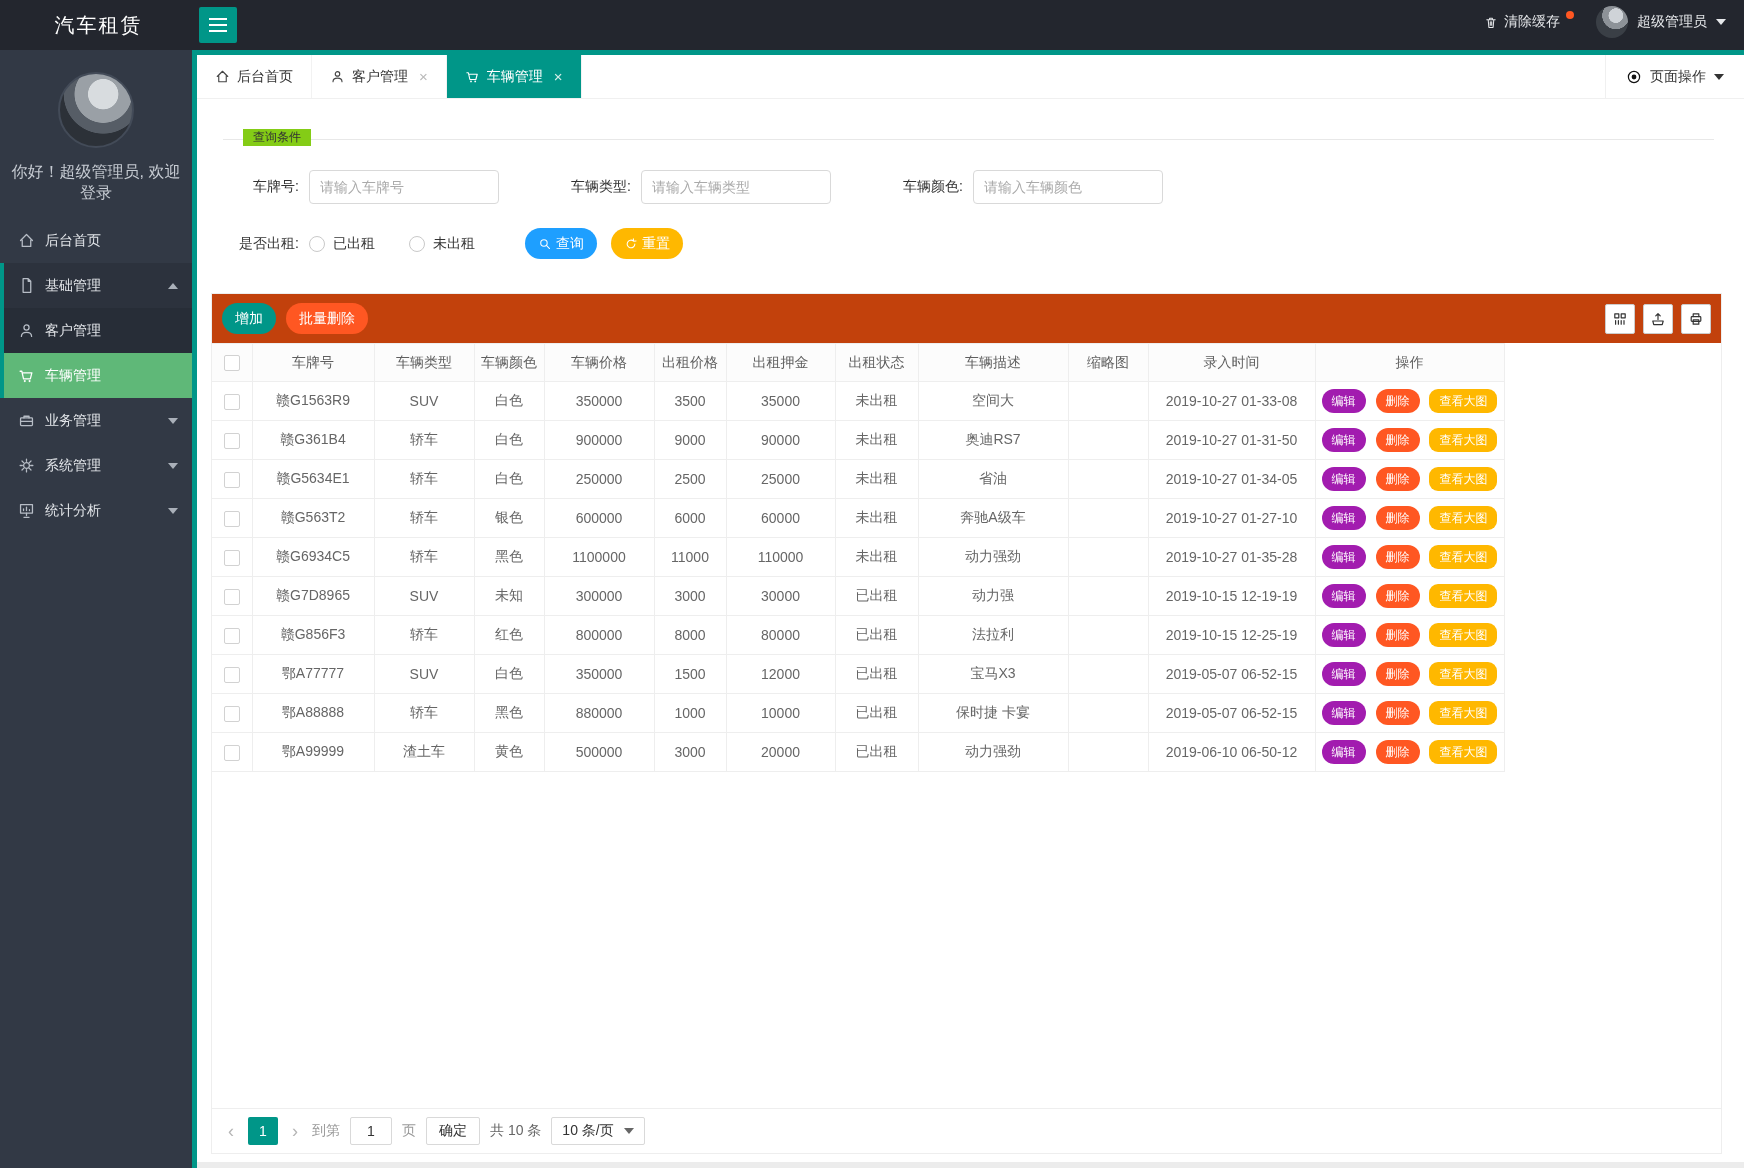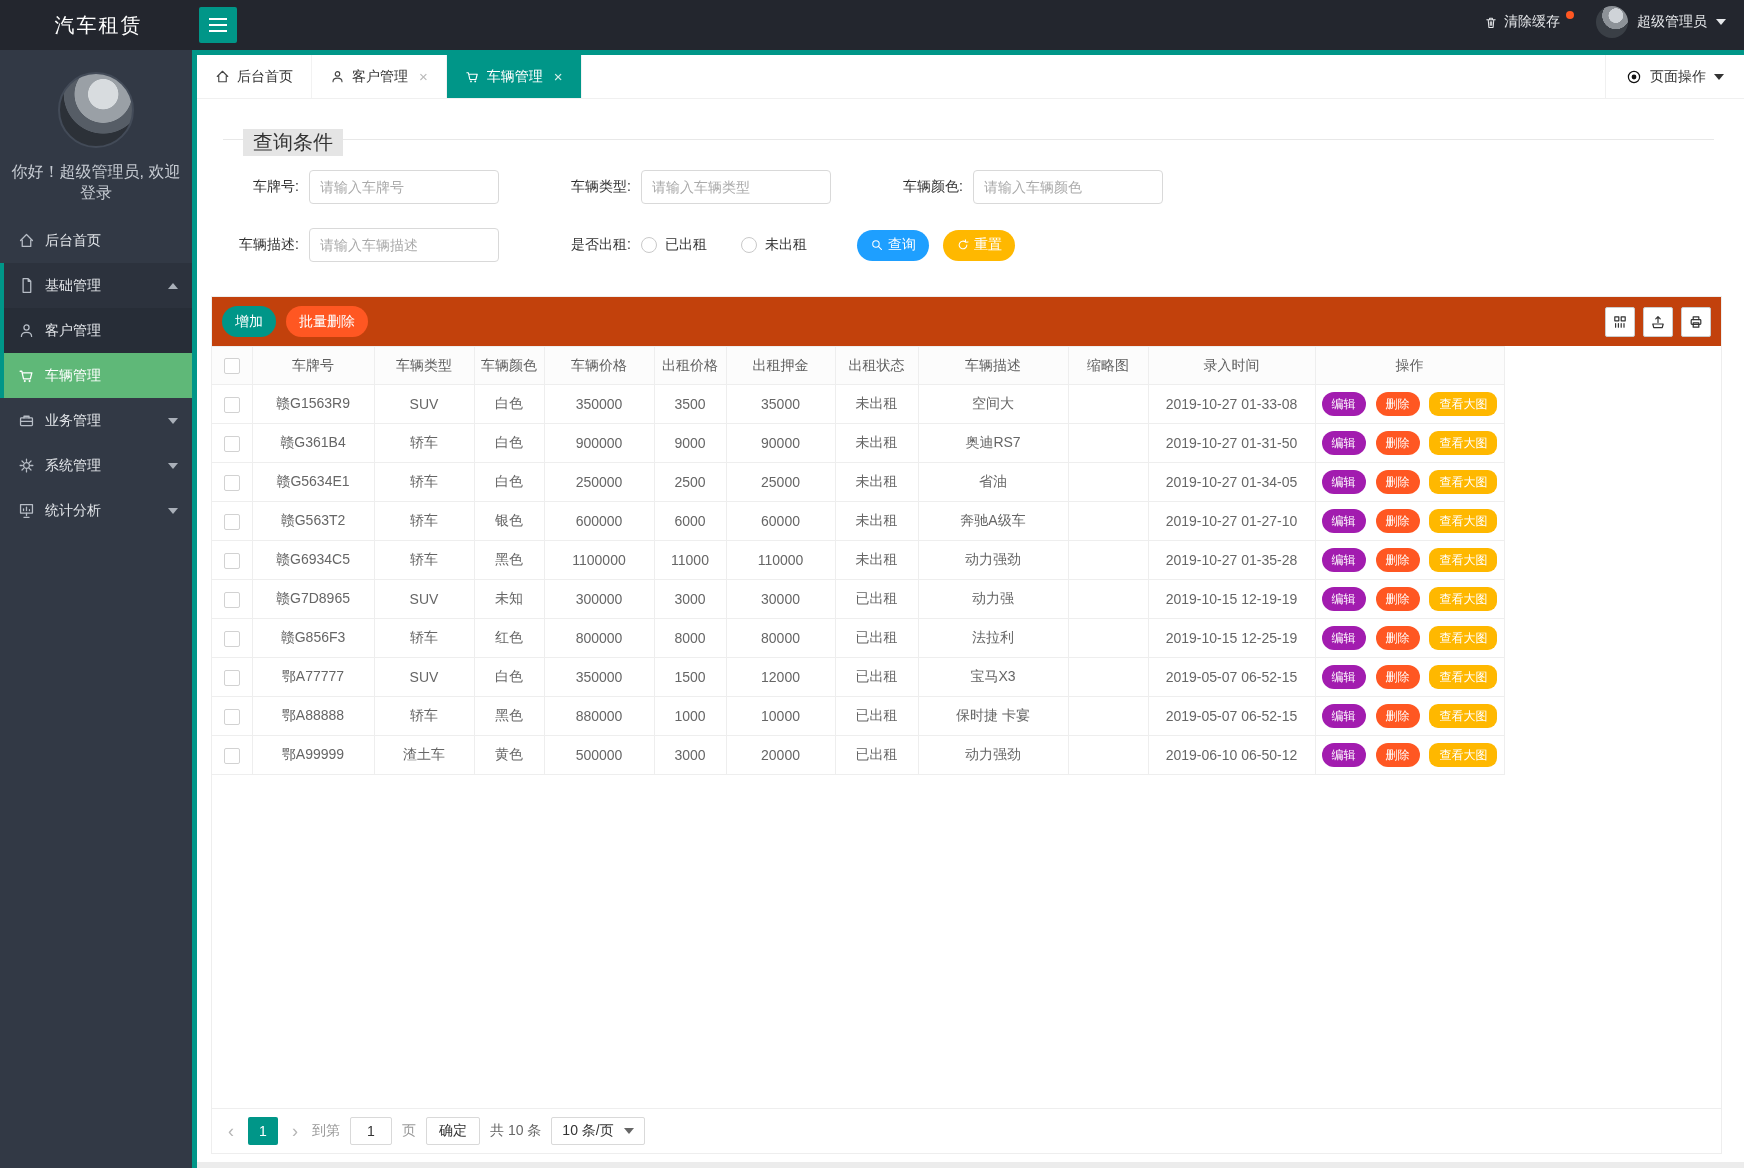--- a/index.html
+++ b/index.html
@@ -46,21 +46,21 @@
   .tab.active { background:#009688; color:#fff; }
   .tab.active .icon { color:#fff; }
   .tab.active .tab-close { color:#d7efe9; }
   .tabbar-right { margin-left:auto; display:flex; align-items:center; gap:8px; padding:0 20px; border-left:1px solid #f0f0f0; color:#333; cursor:pointer; }
   .tabbar-right .icon { width:16px; height:16px; color:#111; }
 
   .page { flex:1; display:flex; flex-direction:column; padding:0 22px 0 12px; min-height:0; }
 
   
   .fieldset { border-top:1px solid #e8e8e8; margin:40px 8px 0 14px; position:relative; padding:30px 0 6px; }
-  .legend { position:absolute; top:-11px; left:20px; background:#e5e5e5; padding:0 10px; font-size:20px; color:#333; }
+  .legend { position:absolute; top:-11px; left:20px; background:#84cc16; padding:0 10px; font-size:12px; color:#333; }
   .qrow { display:flex; align-items:center; margin:0 0 24px 0; }
   .qfield { display:flex; align-items:center; margin-right:56px; }
   .qlabel { width:76px; text-align:right; margin-right:10px; color:#333; flex:none; }
   .qinput { width:190px; height:34px; border:1px solid #d9d9d9; border-radius:4px; padding:0 10px; font-size:14px; color:#333; outline:none; font-family:inherit; }
   .qinput::placeholder { color:#aaa; }
   .radio-group { display:flex; align-items:center; gap:34px; margin-right:30px; }
   .radio { display:flex; align-items:center; gap:8px; cursor:pointer; color:#333; }
   .radio-circle { width:16px; height:16px; border:1px solid #c9c9c9; border-radius:50%; background:#fff; }
   .pill-btn { height:31px; border:none; border-radius:16px; color:#fff; font-size:14px; padding:0 13px; display:inline-flex; align-items:center; gap:4px; cursor:pointer; font-family:inherit; }
   .btn-search { background:#1e9fff; margin-right:14px; }
@@ -247,24 +247,20 @@
           <div class="qfield">
             <span class="qlabel">车辆类型:</span>
             <input class="qinput" placeholder="请输入车辆类型" style="">
           </div>
           <div class="qfield">
             <span class="qlabel">车辆颜色:</span>
             <input class="qinput" placeholder="请输入车辆颜色" style="">
           </div>
         </div>
         <div class="qrow">
-          <div class="qfield">
-            <span class="qlabel">车辆描述:</span>
-            <input class="qinput" placeholder="请输入车辆描述" style="">
-          </div>
           <div class="qfield" style="margin-right:20px;">
             <span class="qlabel">是否出租:</span>
             <div class="radio-group">
               <span class="radio">
                 <span class="radio-circle"></span>
                 <span>已出租</span>
               </span>
               <span class="radio">
                 <span class="radio-circle"></span>
                 <span>未出租</span>

